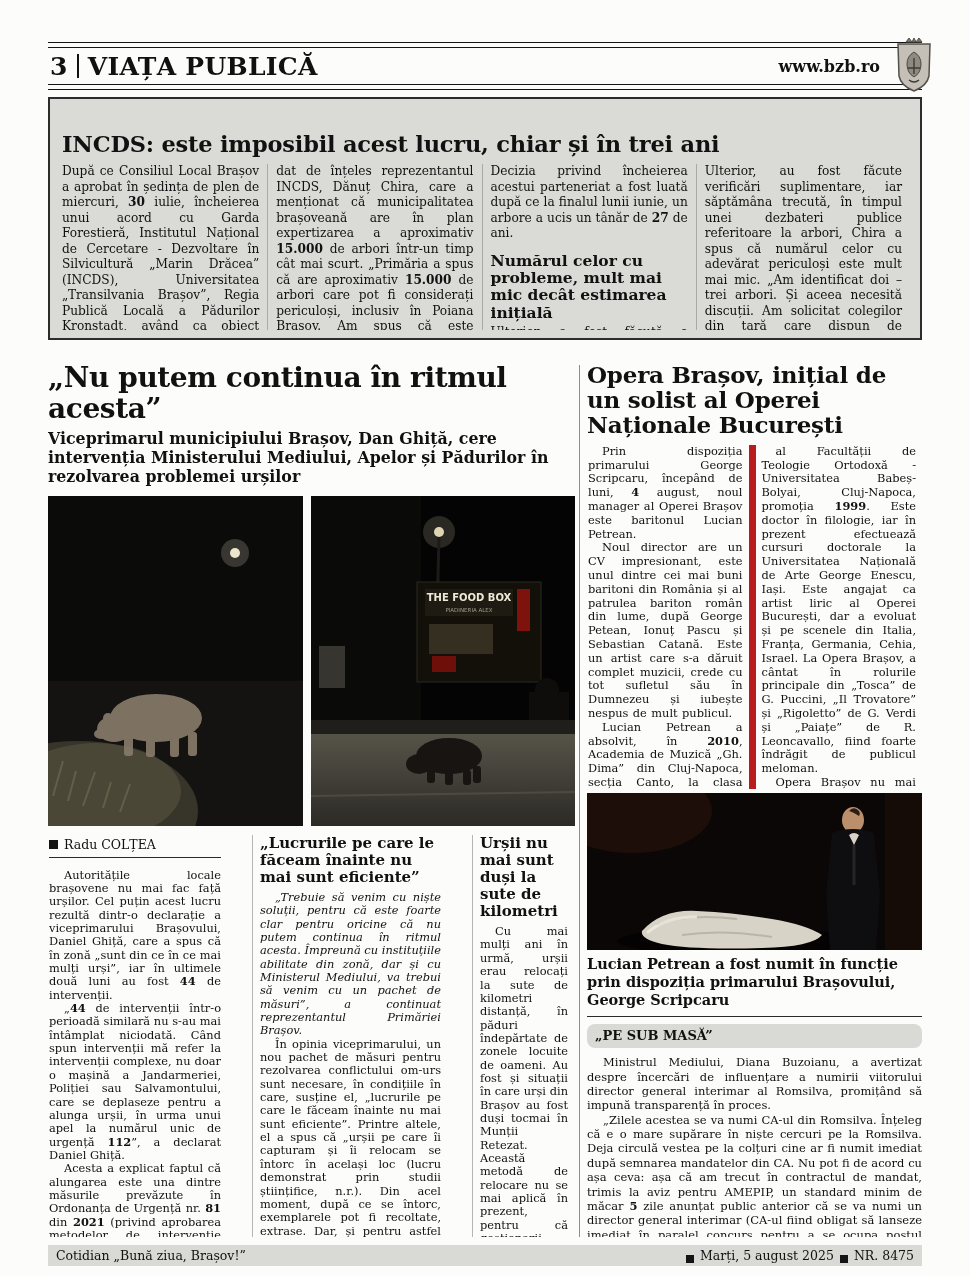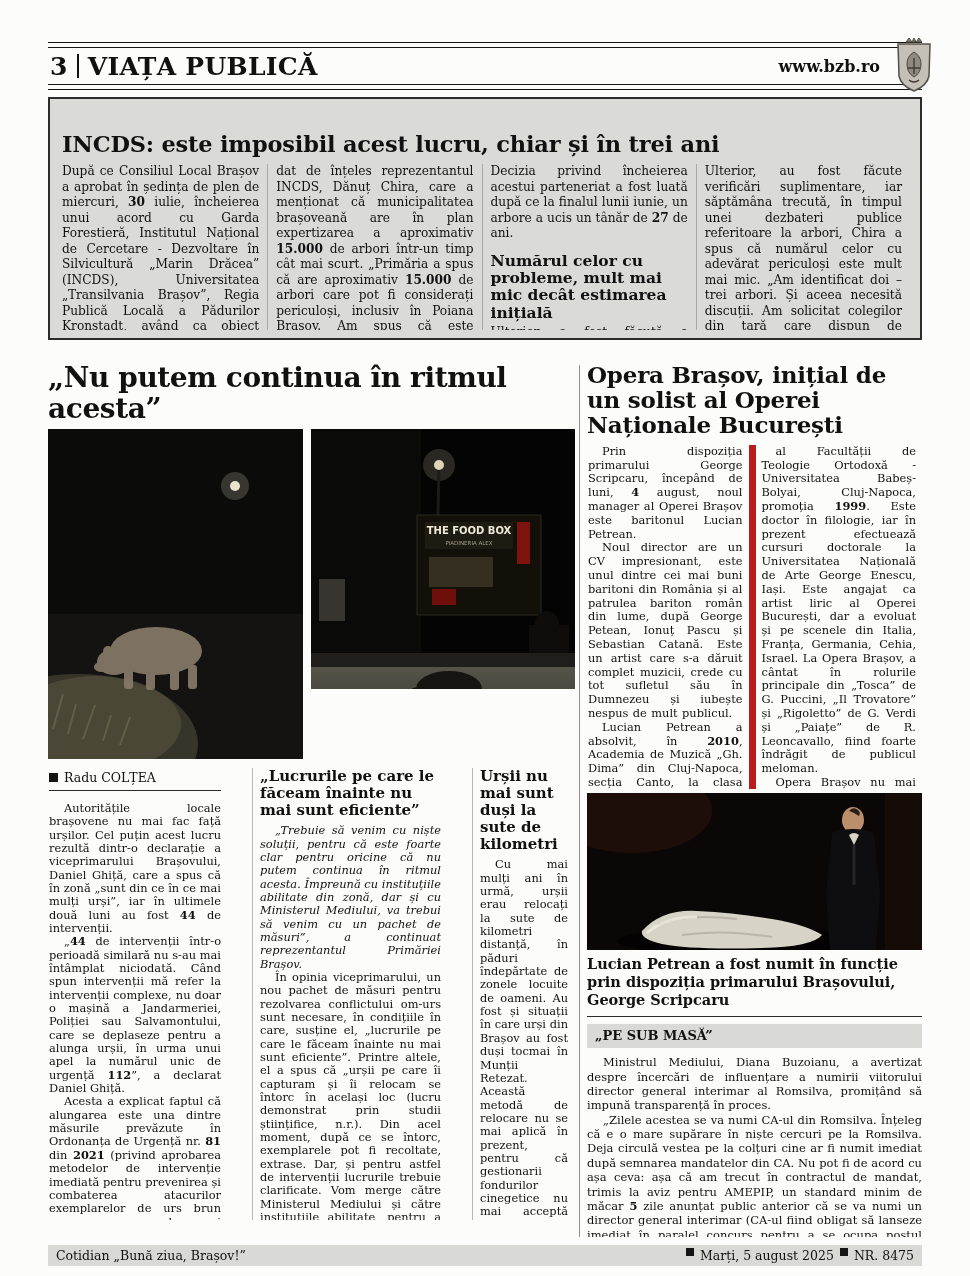--- a/index.html
+++ b/index.html
@@ -48,26 +48,26 @@
   
   .opera-headline{margin:0 0 7px 0;font-size:23px;line-height:1.08;font-weight:bold;letter-spacing:-.2px;}
   .opera-cols{display:flex;height:344px;overflow:hidden;}
   .ocol{flex:1;min-width:0;padding:0 6px;}
   .ocol:first-child{padding-left:1px;}
   .ocol + .ocol{border-left:7px solid #b91c1c;}
   .ocol p{margin:0;font-size:11.4px;line-height:1.21;text-align:justify;text-indent:14px;word-spacing:.8px;}
   .opera-photo{margin-top:4px;}
   .opera-caption{margin:5px 0 0 0;font-size:14.5px;line-height:1.25;font-weight:bold;}
   .caption-rule{border:none;border-top:1.5px solid #2a2a2a;margin:7px 0 7px 0;}
-  .psm-bar{background:#d9d9d5;font-weight:bold;font-size:13px;padding:4px 19px 5px 8px;}
+  .psm-bar{background:#d9d9d5;font-weight:bold;font-size:13px;padding:4px 19px 5px 8px;border-radius:8px;}
   .psm-text{margin-top:7px;height:200px;overflow:hidden;}
   .psm-text p{margin:0;font-size:11.5px;line-height:1.25;text-align:justify;text-indent:16px;}
   
   .footer-bar{margin-top:8px;background:#d9d9d5;display:flex;justify-content:space-between;align-items:center;padding:3px 8px;font-weight:normal;font-size:12.5px;}
-  .footer-right{display:flex;align-items:flex-start;gap:6px;}
+  .footer-right{display:flex;align-items:flex-end;gap:6px;}
   .sq-s{display:inline-block;width:8px;height:8px;background:#141414;flex:none;}
   b{font-weight:bold;}
 </style>
 </head>
 <body>
 
 <div class="sheet">
 
   <div class="rule2"></div>
   <div class="masthead">
@@ -108,20 +108,21 @@
       <div class="tcol">
         <p class="boldnums">Ulterior, au fost făcute verificări suplimentare, iar săptămâna trecută, în timpul unei dezbateri publice referitoare la arbori, Chira a spus că numărul celor cu adevărat periculoși este mult mai mic. „Am identificat doi – trei arbori. Și aceea necesită discuții. Am solicitat colegilor din țară care dispun de aparatură să ne ajute în investigarea arborilor, pentru a avea o imagine cât mai clară”, a mai spus Chira. (R.C.)</p>
       </div>
     </div>
   </section>
 
   <div class="main">
 
     <section class="main-left">
       <h2 class="bears-headline">„Nu putem continua în ritmul acesta”</h2>
+      <div class="bears-subtitle">Viceprimarul municipiului Brașov, Dan Ghiță, cere intervenția Ministerului Mediului, Apelor și Pădurilor în rezolvarea problemei urșilor</div>
 
       <div class="photos">
 
         <div class="photo" style="width:255px;height:330px;">
           <svg width="255" height="330" viewBox="0 0 255 330">
             <rect width="255" height="330" fill="#060605"></rect>
             <rect y="0" width="255" height="185" fill="#0b0b09"></rect>
             <circle cx="187" cy="57" r="14" fill="#fffbe8" opacity="0.18"></circle>
             <circle cx="187" cy="57" r="5" fill="#fff8e0" opacity="0.9"></circle>
             <rect y="185" width="255" height="145" fill="#141311"></rect>
@@ -134,21 +135,21 @@
               <ellipse cx="53" cy="238" rx="7" ry="5"></ellipse>
               <circle cx="60" cy="222" r="5"></circle>
               <rect x="76" y="236" width="9" height="24" rx="3"></rect>
               <rect x="98" y="240" width="9" height="21" rx="3"></rect>
               <rect x="122" y="240" width="9" height="21" rx="3"></rect>
               <rect x="140" y="236" width="9" height="24" rx="3"></rect>
             </g>
           </svg>
         </div>
 
-        <div class="photo" style="width:264px;height:260px;">
+        <div class="photo" style="width:264px;height:330px;">
           <svg width="264" height="330" viewBox="0 0 264 330">
             <defs>
               <linearGradient id="road" x1="0" y1="0" x2="0" y2="1">
                 <stop offset="0" stop-color="#565349"></stop>
                   <stop offset="1" stop-color="#2b2a25"></stop>
               </linearGradient>
             </defs>
             <rect width="264" height="330" fill="#040404"></rect>
             <rect x="0" y="0" width="110" height="230" fill="#0a0a08"></rect>
             <circle cx="128" cy="36" r="16" fill="#fff6d8" opacity="0.15"></circle>

